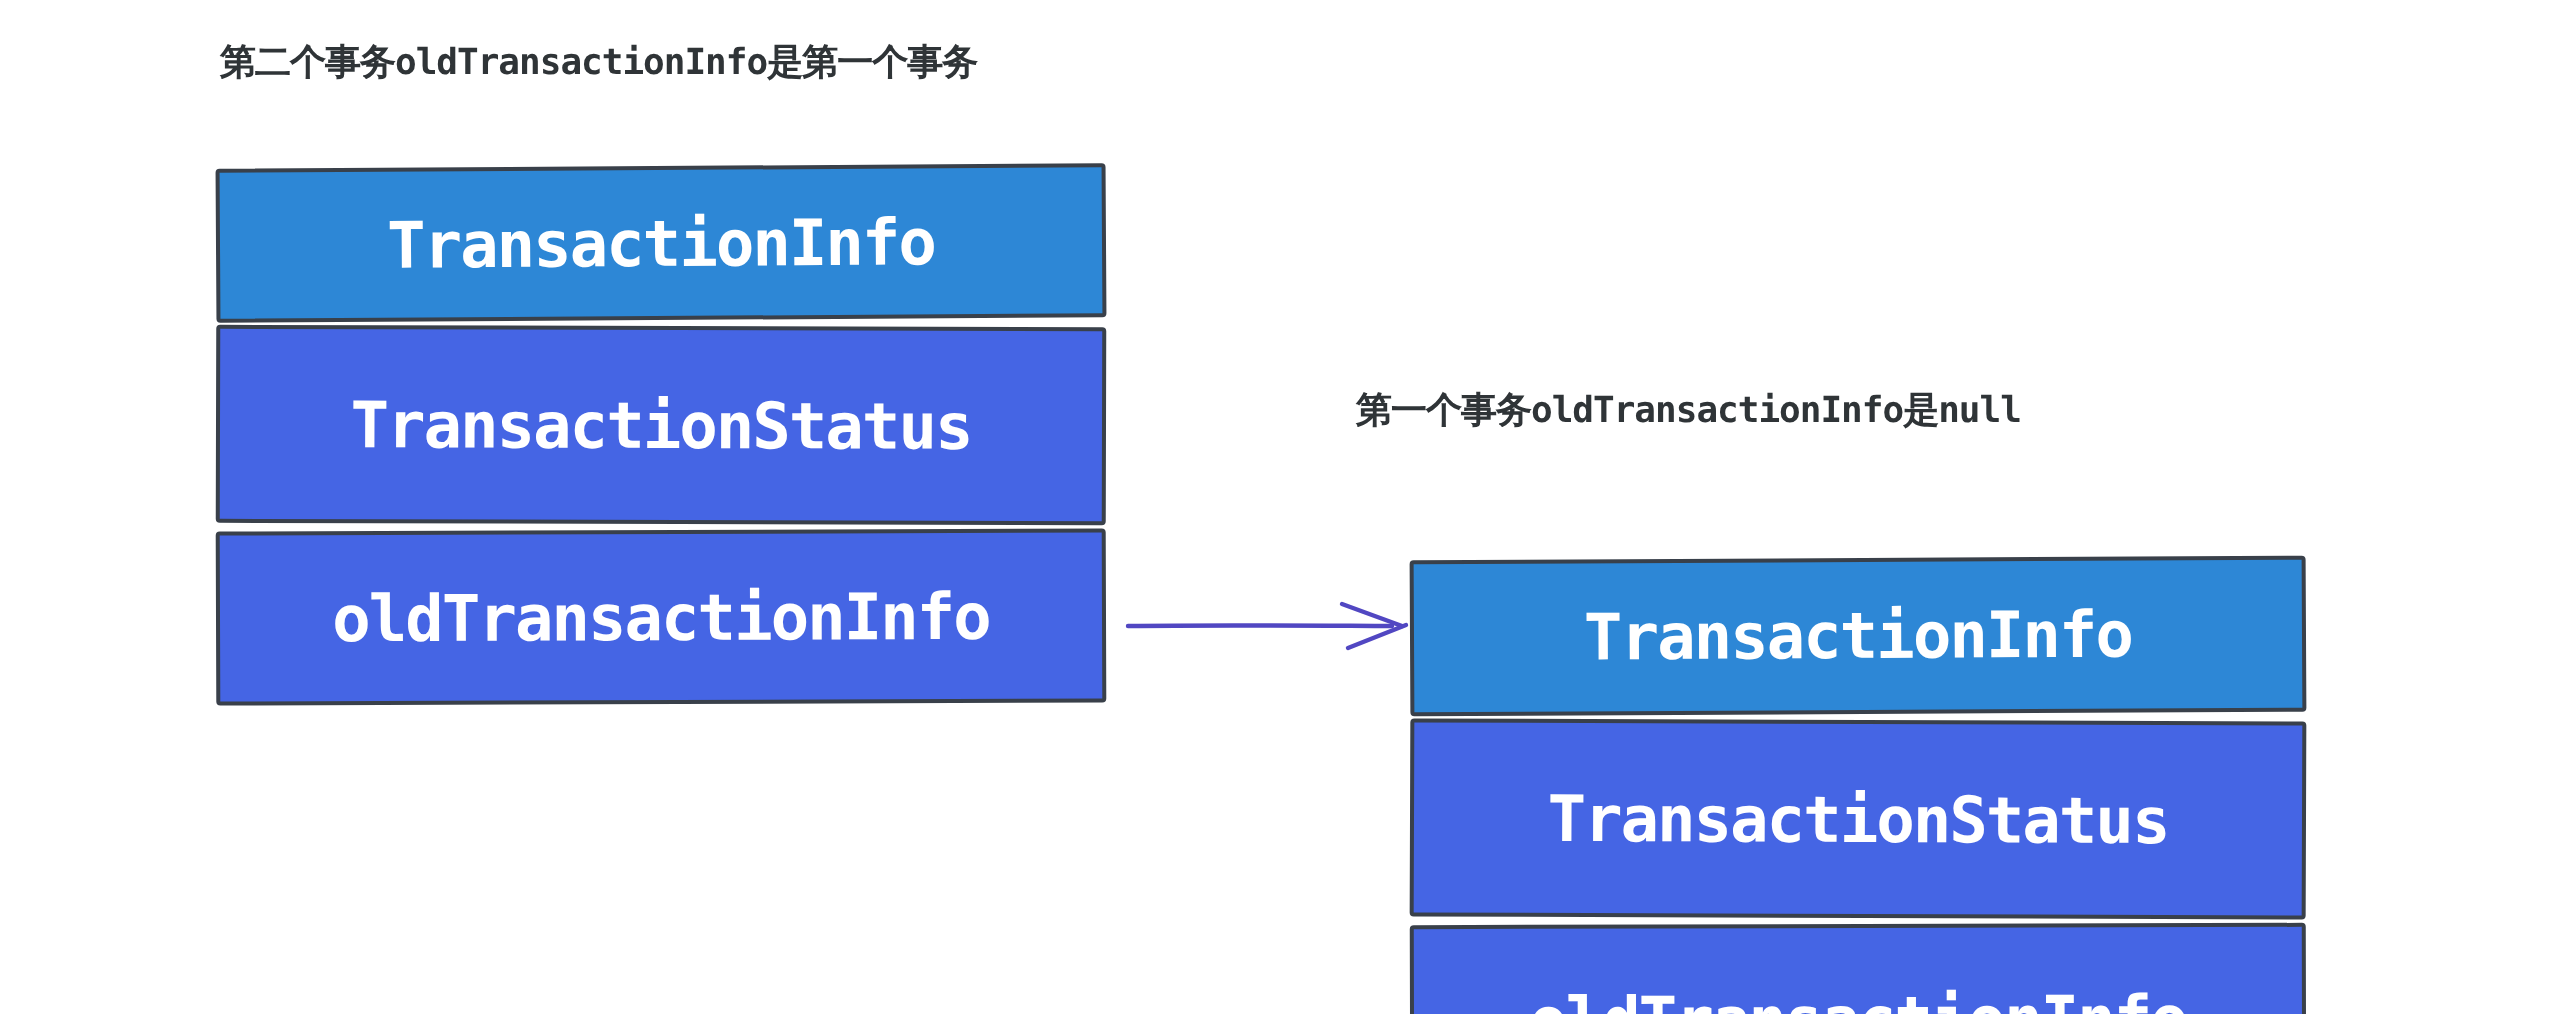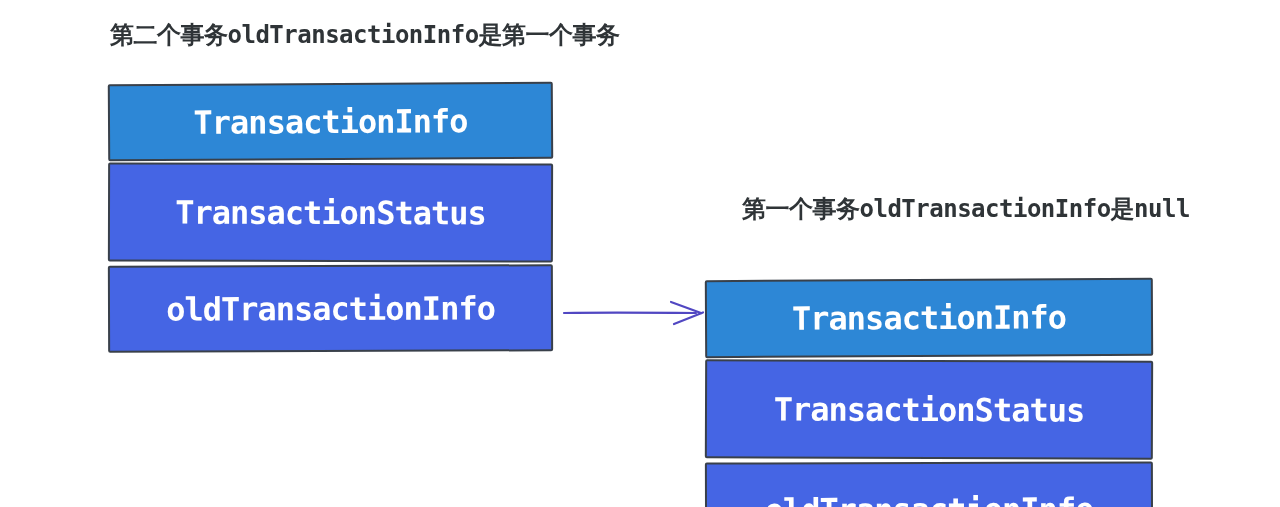--- a/index.html
+++ b/index.html
@@ -10,28 +10,28 @@
     width: 1280px;
     height: 507px;
     position: relative;
     overflow: hidden;
     background: #ffffff;
     font-family: "DejaVu Sans Mono", "Liberation Mono", monospace;
   }
   .diagram-title {
     position: absolute;
     font-family: "DejaVu Sans Mono", "Liberation Mono", monospace;
-    font-size: 24px;
+    font-size: 18px;
     font-weight: 600;
     color: var(--title-color, #2f3437);
     white-space: nowrap;
     letter-spacing: -0.5px;
   }
   .title-left  { left: 110px; top: 19px; }
-  .title-right { left: 742px; top: 193px; }
+  .title-right { left: 678px; top: 193px; }
 
   .box {
     position: absolute;
     box-sizing: border-box;
     display: flex;
     align-items: center;
     justify-content: center;
     border: 2.5px solid var(--border-color, #39404a);
     border-radius: 2px;
     color: var(--box-text-color, #ffffff);

